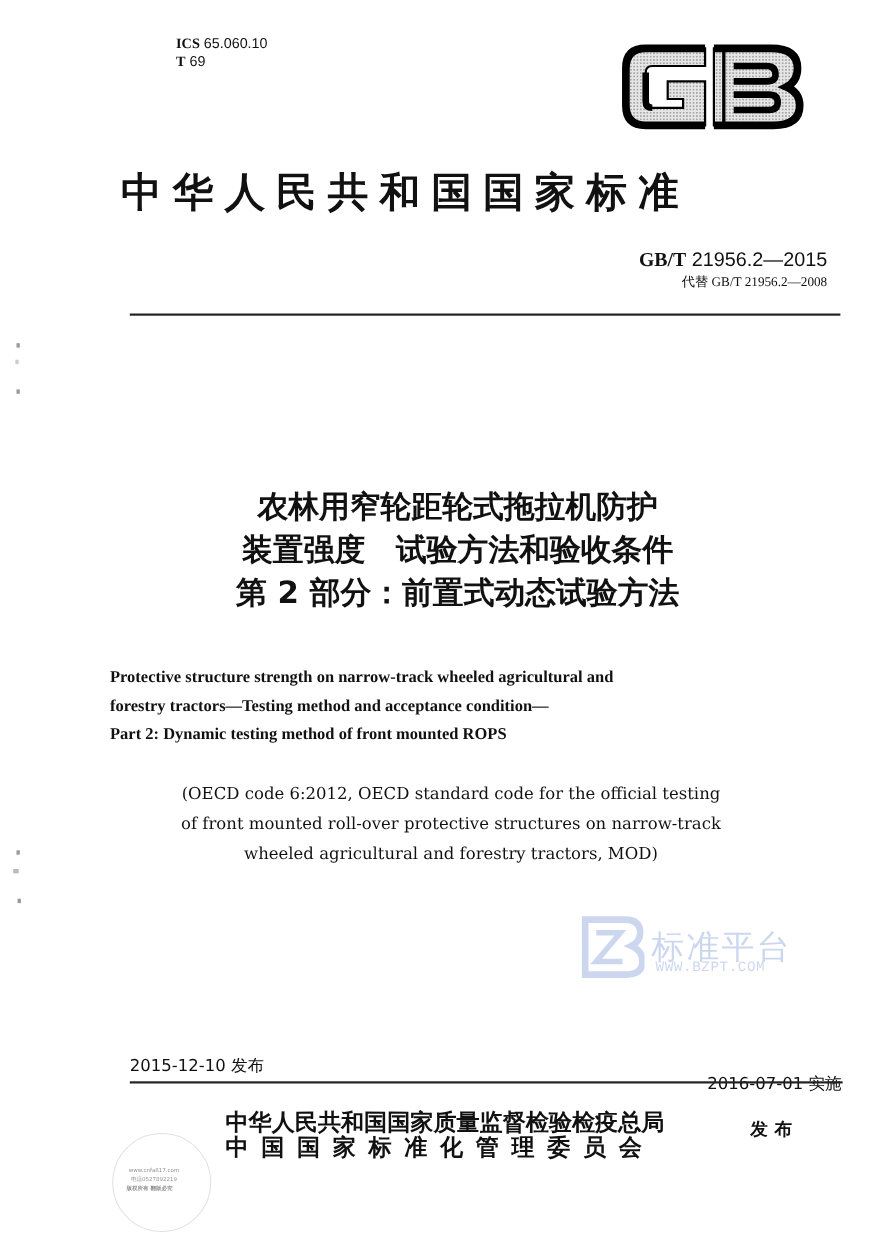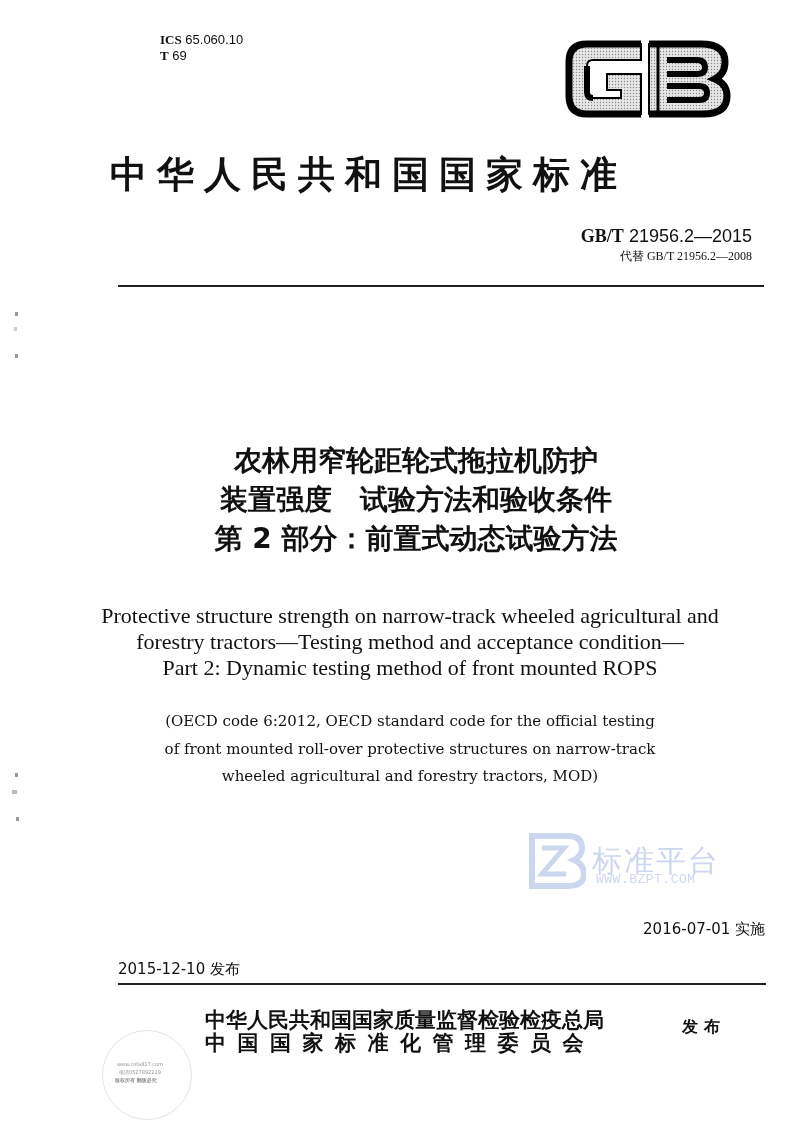--- a/index.html
+++ b/index.html
@@ -21,33 +21,33 @@
   .stdno .main b { font-family: "Liberation Serif", serif; margin-top: 17px; }
   .stdno .rep { font-size: 12px; font-family: "Liberation Serif", serif; margin-top: 1px; }
   .hr { height: 2px; background: #222; }
   .hr1 { left: 118px; top: 285px; width: 646px; }
   .hr2 { left: 118px; top: 983px; width: 648px; }
   .cn-title {
     left: 116px; top: 441px; width: 600px; text-align: center;
     font-family: "DejaVu Sans", sans-serif; font-weight: bold; font-size: 28px; line-height: 39px;
   }
   .en-title {
-    left: 100px; top: 603px; width: 620px; text-align: center;
-    font-family: "Liberation Serif", serif; font-weight: normal; font-size: 22px; line-height: 26px;
+    left: 100px; top: 603px; width: 620px; 
+    font-family: "Liberation Serif", serif; font-weight: bold; font-size: 15px; line-height: 26px;
   }
   .oecd {
     left: 100px; top: 708px; width: 620px; text-align: center;
     font-family: "DejaVu Serif", serif; font-size: 15px; line-height: 27.5px;
   }
   .wm { left: 528px; top: 832px; opacity: 0.28; }
   .wm-row { display: flex; align-items: center; }
   .wm-text { font-family: "DejaVu Serif", serif; font-size: 30px; color: #4a72c8; margin-left: 6px; letter-spacing: 2px; }
   .wm-url { font-family: Liberation Mono, monospace; font-size: 13px; color: #4a72c8; position: absolute; left: 68px; top: 40px; letter-spacing: 0.5px; }
   .date-l { left: 118px; top: 960px; font-family: "DejaVu Sans", sans-serif; font-size: 15px; }
-  .date-r { right: 35px; top: 920px; font-family: "DejaVu Sans", sans-serif; font-size: 15px; }
+  .date-r { right: 35px; top: 976px; font-family: "DejaVu Sans", sans-serif; font-size: 15px; }
   .issuer { left: 205px; top: 1009px; font-family: Liberation Serif, serif; font-weight: bold; font-size: 21px; line-height: 23px; }
   .issuer .l2 { letter-spacing: 11.5px; white-space: nowrap; }
   .issue-label { left: 682px; top: 1017px; font-family: "DejaVu Sans", sans-serif; font-weight: bold; font-size: 16px; letter-spacing: 6px; }
   .stamp { left: 102px; top: 1030px; width: 88px; height: 88px; border-radius: 50%; border: 1px solid #ccc; opacity: 0.55; }
   .stamp span { position: absolute; font-size: 5px; font-family: "DejaVu Sans", sans-serif; color: #333; white-space: nowrap; }
   .mark { width: 3px; height: 4px; background: #999; }
 </style>
 </head>
 <body>
 

